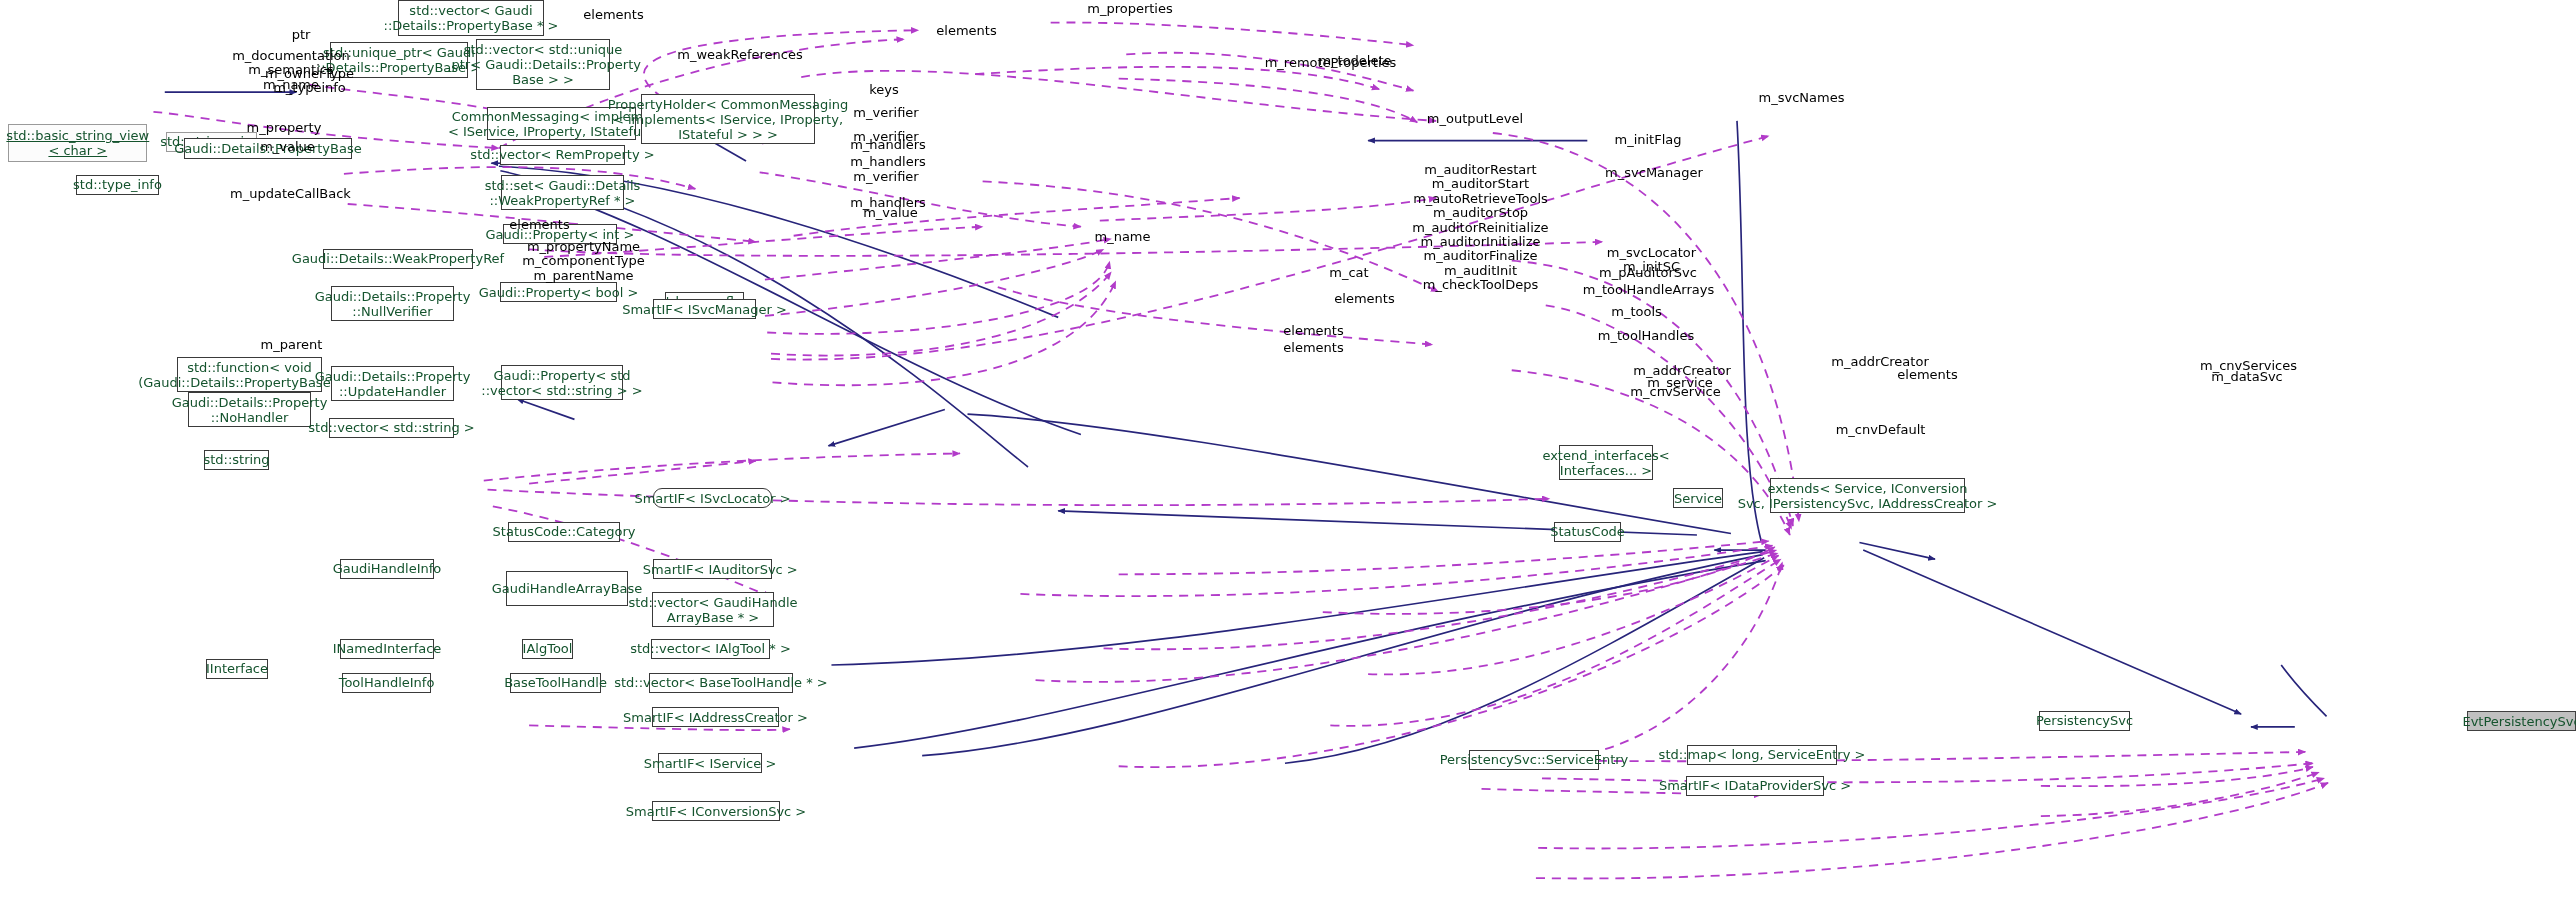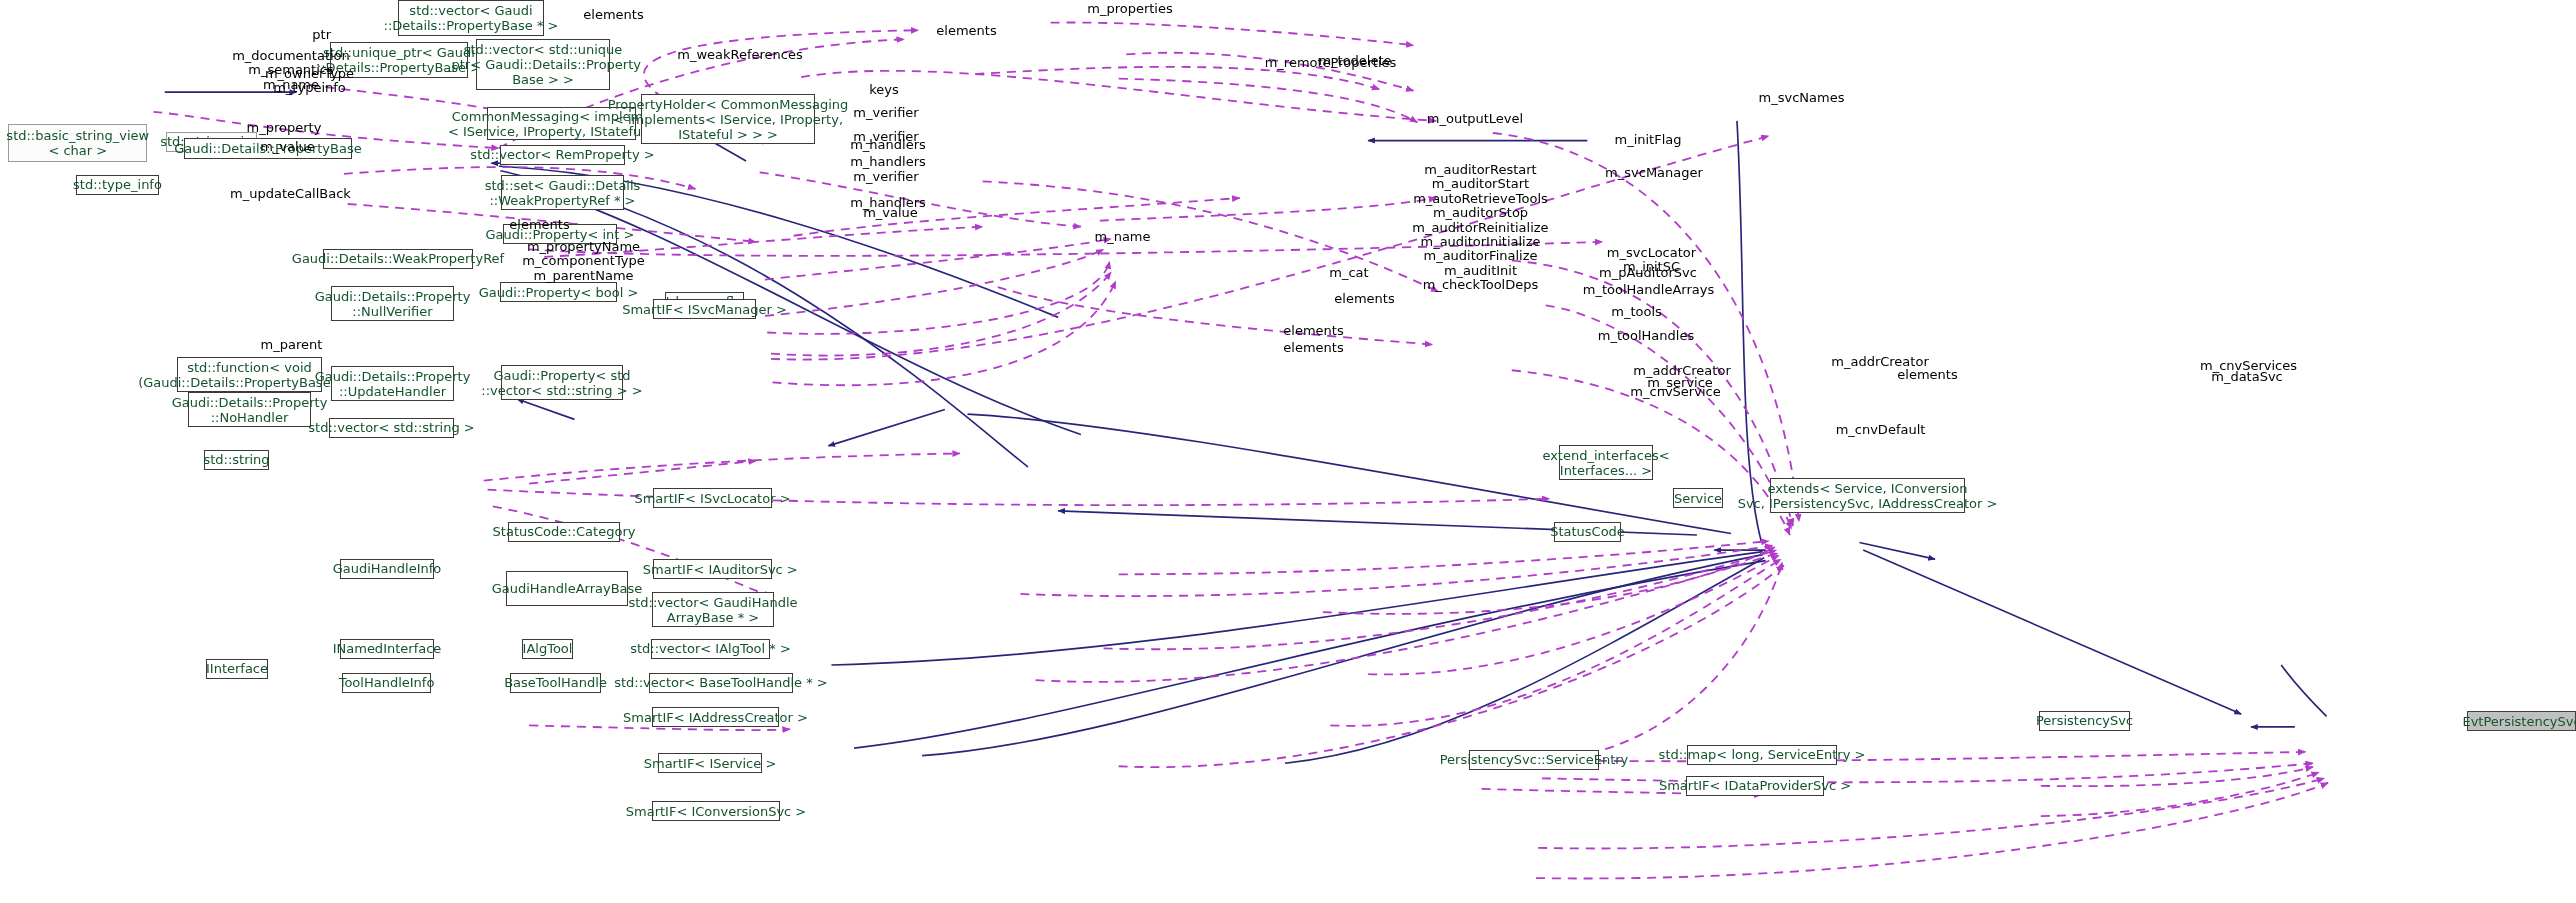--- a/index.html
+++ b/index.html
@@ -129,21 +129,21 @@
       <path d="M 2030,1006 C 2300,1010 2600,1005 3050,995"></path>
       <path d="M 2040,1030 C 2300,1035 2700,1045 3060,1010"></path>
       <path d="M 1960,1044 C 2100,1048 2250,1050 2330,1052"></path>
       <path d="M 2700,1040 C 2850,1042 2980,1035 3060,1015"></path>
       <path d="M 2700,1080 C 2850,1078 2990,1050 3068,1022"></path>
       <path d="M 2035,1122 C 2400,1130 2900,1080 3075,1030"></path>
       <path d="M 2032,1162 C 2500,1170 2950,1090 3080,1036"></path>
     </g>
   </svg>
 
-  <div class="node light" style="left:8.3px; top:124px; width:139px; height:38px;">std::basic_string_view
+  <div class="node light" style="left:8.3px; top:124px; width:139px; height:38px;text-decoration:underline;">std::basic_string_view
 &lt; char &gt;</div>
 
   <div class="node light" style="left:166px; top:132px; width:91px; height:19.7px;">std::string_view</div>
 
   <div class="node thick" style="left:76px; top:175px; width:83px; height:19.7px;">std::type_info</div>
 
   <div class="node thick" style="left:184px; top:138px; width:168px; height:21px;">Gaudi::Details::PropertyBase</div>
 
   <div class="node thick" style="left:398px; top:0px; width:146px; height:36px;">std::vector&lt; Gaudi
 ::Details::PropertyBase * &gt;</div>
@@ -192,21 +192,21 @@
   <div class="node thick" style="left:188px; top:392px; width:123px; height:35px;">Gaudi::Details::Property
 ::NoHandler</div>
 
   <div class="node thick" style="left:329px; top:418px; width:125px; height:19.7px;">std::vector&lt; std::string &gt;</div>
 
   <div class="node thick" style="left:204px; top:450px; width:65px; height:19.7px;">std::string</div>
 
   <div class="node thick" style="left:1559px; top:445px; width:94px; height:35px;">extend_interfaces&lt;
 Interfaces... &gt;</div>
 
-  <div class="node thick" style="left:653px; top:488px; width:119px; height:20.4px;">SmartIF&lt; ISvcLocator &gt;</div>
+  <div class="node thick" style="left:653px; top:488px; width:119px; height:20.4px;border-radius:9px;">SmartIF&lt; ISvcLocator &gt;</div>
 
   <div class="node thick" style="left:1673px; top:488px; width:50px; height:20.4px;">Service</div>
 
   <div class="node thick" style="left:1770px; top:478px; width:195px; height:35px;">extends&lt; Service, IConversion
 Svc, IPersistencySvc, IAddressCreator &gt;</div>
 
   <div class="node thick" style="left:508px; top:522px; width:112px; height:19.7px;">StatusCode::Category</div>
 
   <div class="node thick" style="left:1554px; top:522px; width:67px; height:19.7px;">StatusCode</div>
 
@@ -244,21 +244,21 @@
   <div class="node thick" style="left:1469px; top:750px; width:130px; height:19.7px;">PersistencySvc::ServiceEntry</div>
 
   <div class="node thick" style="left:658px; top:753px; width:104px; height:20.4px;">SmartIF&lt; IService &gt;</div>
 
   <div class="node thick" style="left:1686px; top:776px; width:138px; height:19.7px;">SmartIF&lt; IDataProviderSvc &gt;</div>
 
   <div class="node thick" style="left:652px; top:801px; width:128px; height:20.4px;">SmartIF&lt; IConversionSvc &gt;</div>
 
   <div class="elabel" style="left:568px; top:8.3px; width:91px;">elements</div>
   <div class="elabel" style="left:1081px; top:2.3px; width:98px;">m_properties</div>
-  <div class="elabel" style="left:271px; top:28px; width:60px;text-align:right;">ptr</div>
+  <div class="elabel" style="left:271px; top:28px; width:60px;">ptr</div>
   <div class="elabel" style="left:921px; top:24px; width:91px;">elements</div>
   <div class="elabel" style="left:1302px; top:54px; width:106px;">m_todelete</div>
   <div class="elabel" style="left:223px; top:49px; width:136px;">m_documentation
 m_semantics
 m_name</div>
   <div class="elabel" style="left:672px; top:48px; width:136px;">m_weakReferences</div>
   <div class="elabel" style="left:1255px; top:56px; width:151px;">m_remoteProperties</div>
   <div class="elabel" style="left:249px; top:67px; width:121px;">m_ownerType
 m_typeinfo</div>
   <div class="elabel" style="left:854px; top:83px; width:60px;">keys</div>

